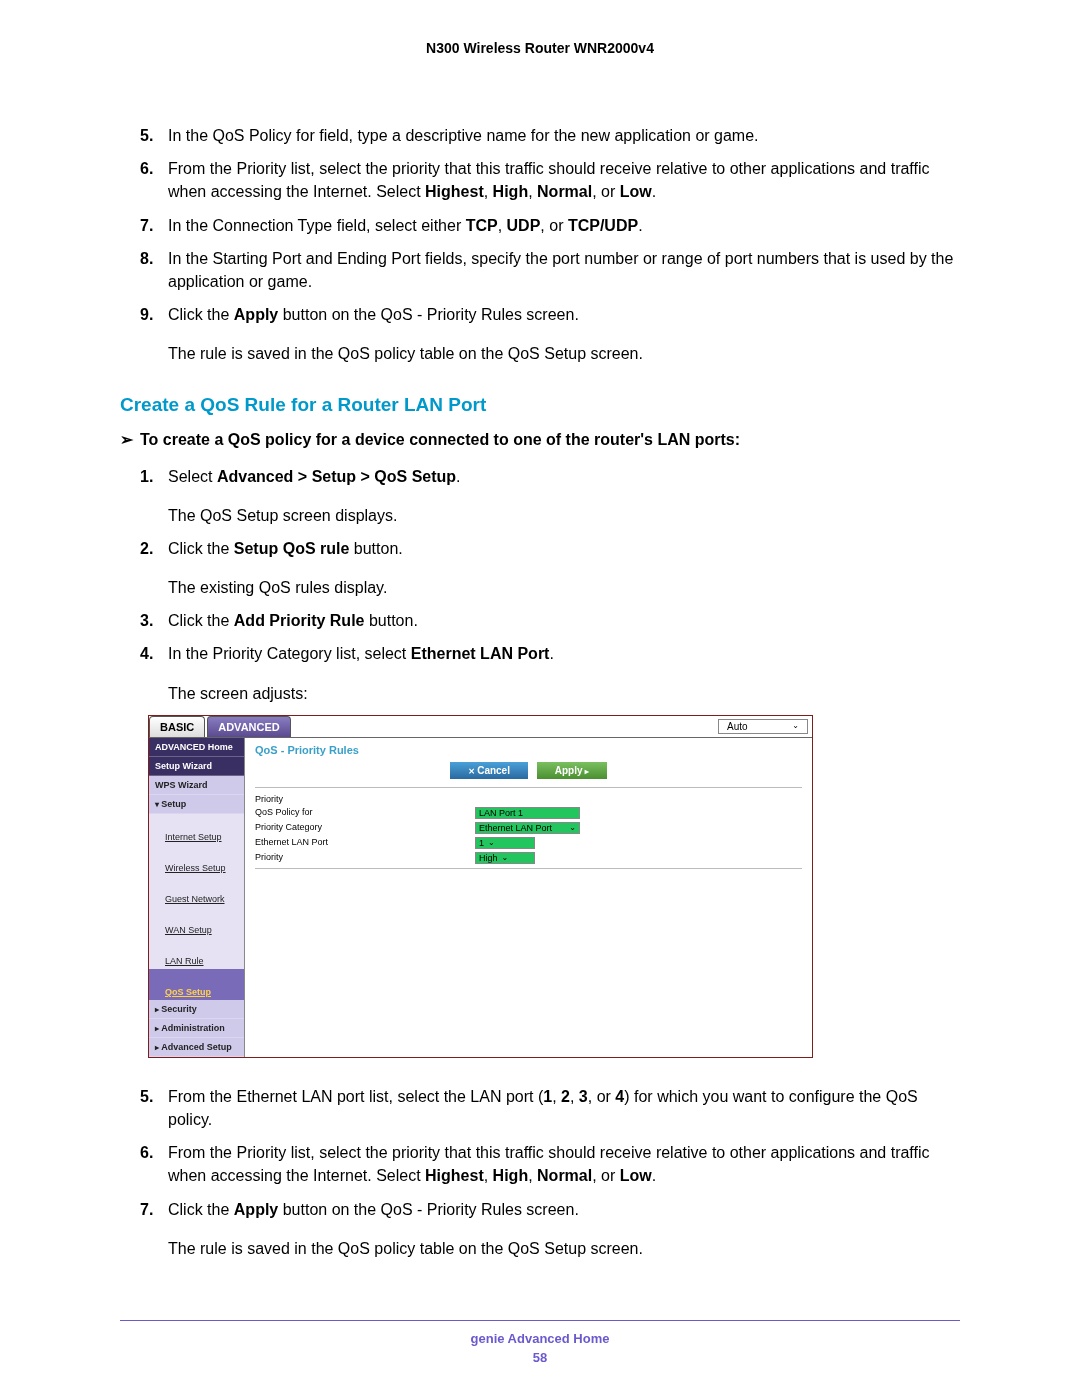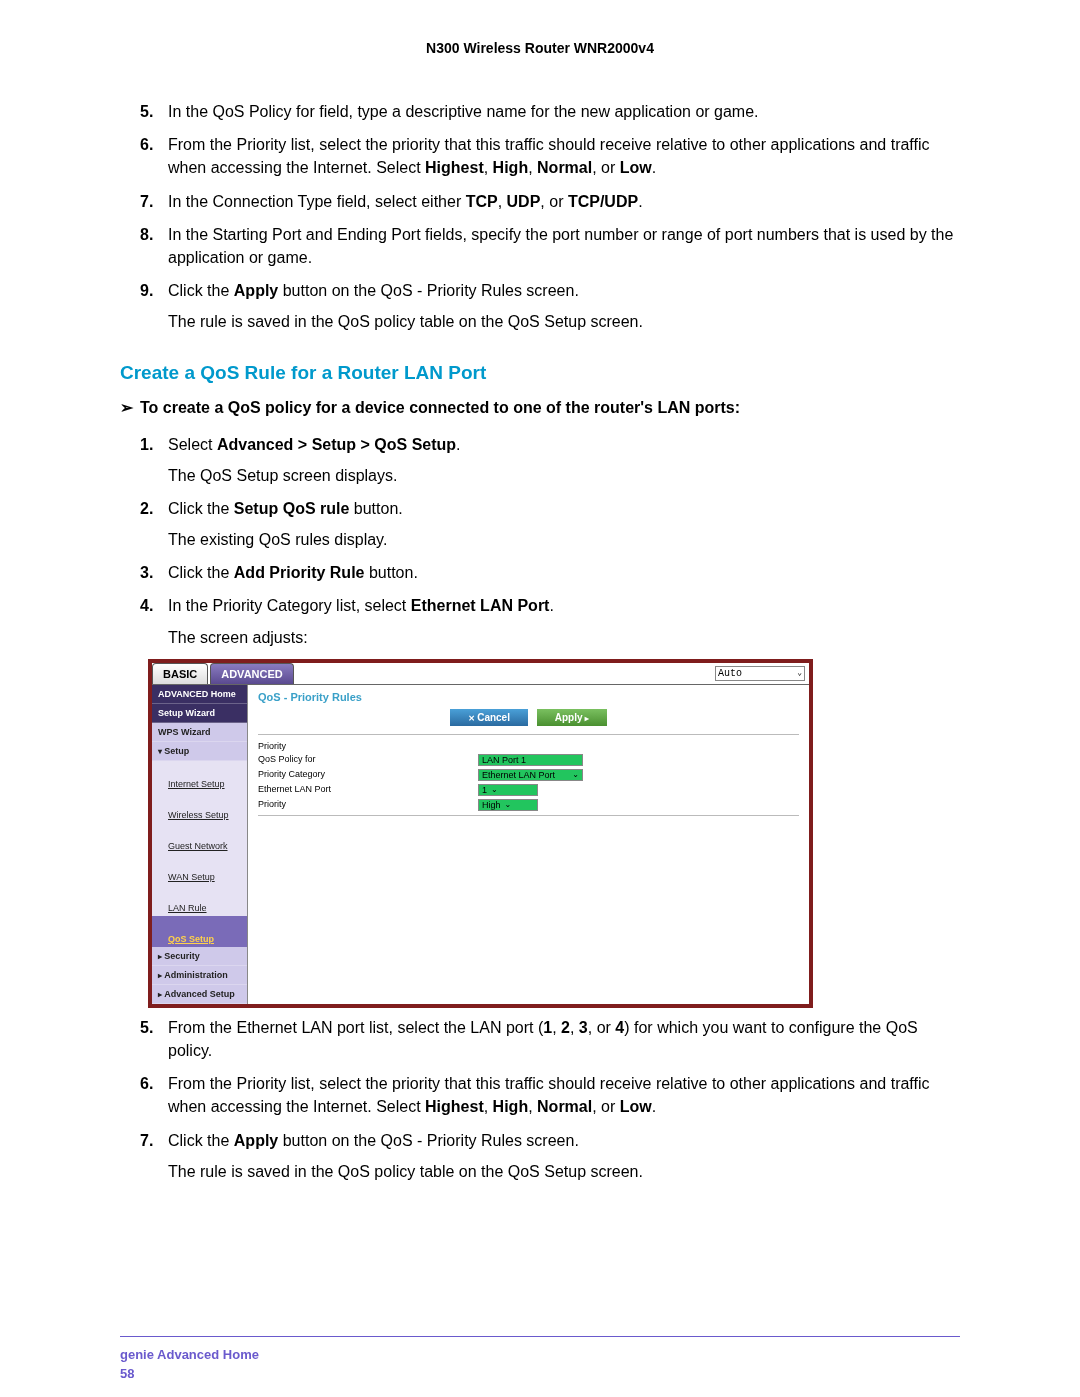--- a/index.html
+++ b/index.html
@@ -11,41 +11,41 @@
     position: relative;
     color: #000;
   }
   .page {
     padding: 40px 120px 0 120px;
   }
   .header-title {
     text-align: center;
     font-weight: bold;
     font-size: 14px;
-    margin-bottom: 44px;
+    margin-bottom: 68px;
   }
   ol.steps {
     list-style: none;
     margin-left: 20px;
   }
   ol.steps > li {
     position: relative;
     padding-left: 28px;
     margin-bottom: 10px;
     font-size: 16px;
     line-height: 1.45;
   }
   ol.steps > li .num {
     position: absolute;
     left: 0;
     font-weight: bold;
   }
   ol.steps > li .subtext {
     display: block;
-    margin-top: 8px;
+    margin-top: 16px;
   }
   .section-heading {
     color: #0099cc;
     font-weight: bold;
     font-size: 19px;
     margin: 28px 0 14px 0;
   }
   .intro-line {
     font-weight: bold;
     font-size: 16px;
@@ -55,22 +55,22 @@
   .arrow {
     display: inline-block;
     width: 12px;
     text-align: center;
     margin-right: 8px;
   }
   b { font-weight: bold; }
 
   
   .router-ui {
-    border: 4px solid #7f1d1d;
-    margin: 10px 0 8px 28px;
+    border: 1px solid #7f1d1d;
+    margin: 10px 0 27px 28px;
     width: 665px;
     background: #fff;
     font-size: 10px;
   }
   .ru-top {
     display: flex;
     align-items: stretch;
     border-bottom: 1px solid #666;
   }
   .ru-tabs { display: flex; }
@@ -91,25 +91,24 @@
   .ru-top-spacer { flex: 1; }
   .ru-auto {
     display: flex;
     align-items: center;
     padding: 2px 4px;
   }
   .ru-auto-sel {
     border: 1px solid #888;
     background: #fff;
     font-size: 10px;
-    padding: 1px 2px;
+    padding: 1px 8px;
     width: 90px;
     display: flex;
     justify-content: space-between;
-    font-family: Liberation Mono, monospace;
   }
   .ru-body { display: flex; min-height: 250px; }
   .ru-side {
     width: 96px;
     background: linear-gradient(#b8aee0,#9a8dce);
     border-right: 1px solid #888;
     font-size: 9px;
   }
   .ru-side-item {
     padding: 4px 6px;
@@ -173,24 +172,24 @@
     align-items: center;
     gap: 4px;
     min-width: 60px;
     font-size: 9px;
   }
   .ru-val .fakeinput.wide { min-width: 105px; justify-content: space-between; }
   .chev { font-size: 8px; }
 
   .footer {
     position: absolute;
-    bottom: 16px;
+    bottom: 32px;
     left: 120px;
     right: 120px;
-    text-align: left;
+    text-align: center;
     border-top: 1px solid #6a5acd;
     padding-top: 10px;
   }
   .footer-section { color: #6a5acd; font-weight: bold; font-size: 13px; }
   .footer-page { color: #6a5acd; font-weight: bold; font-size: 13px; margin-top: 4px; }
 </style>
 </head>
 <body>
 
 <div class="page">

